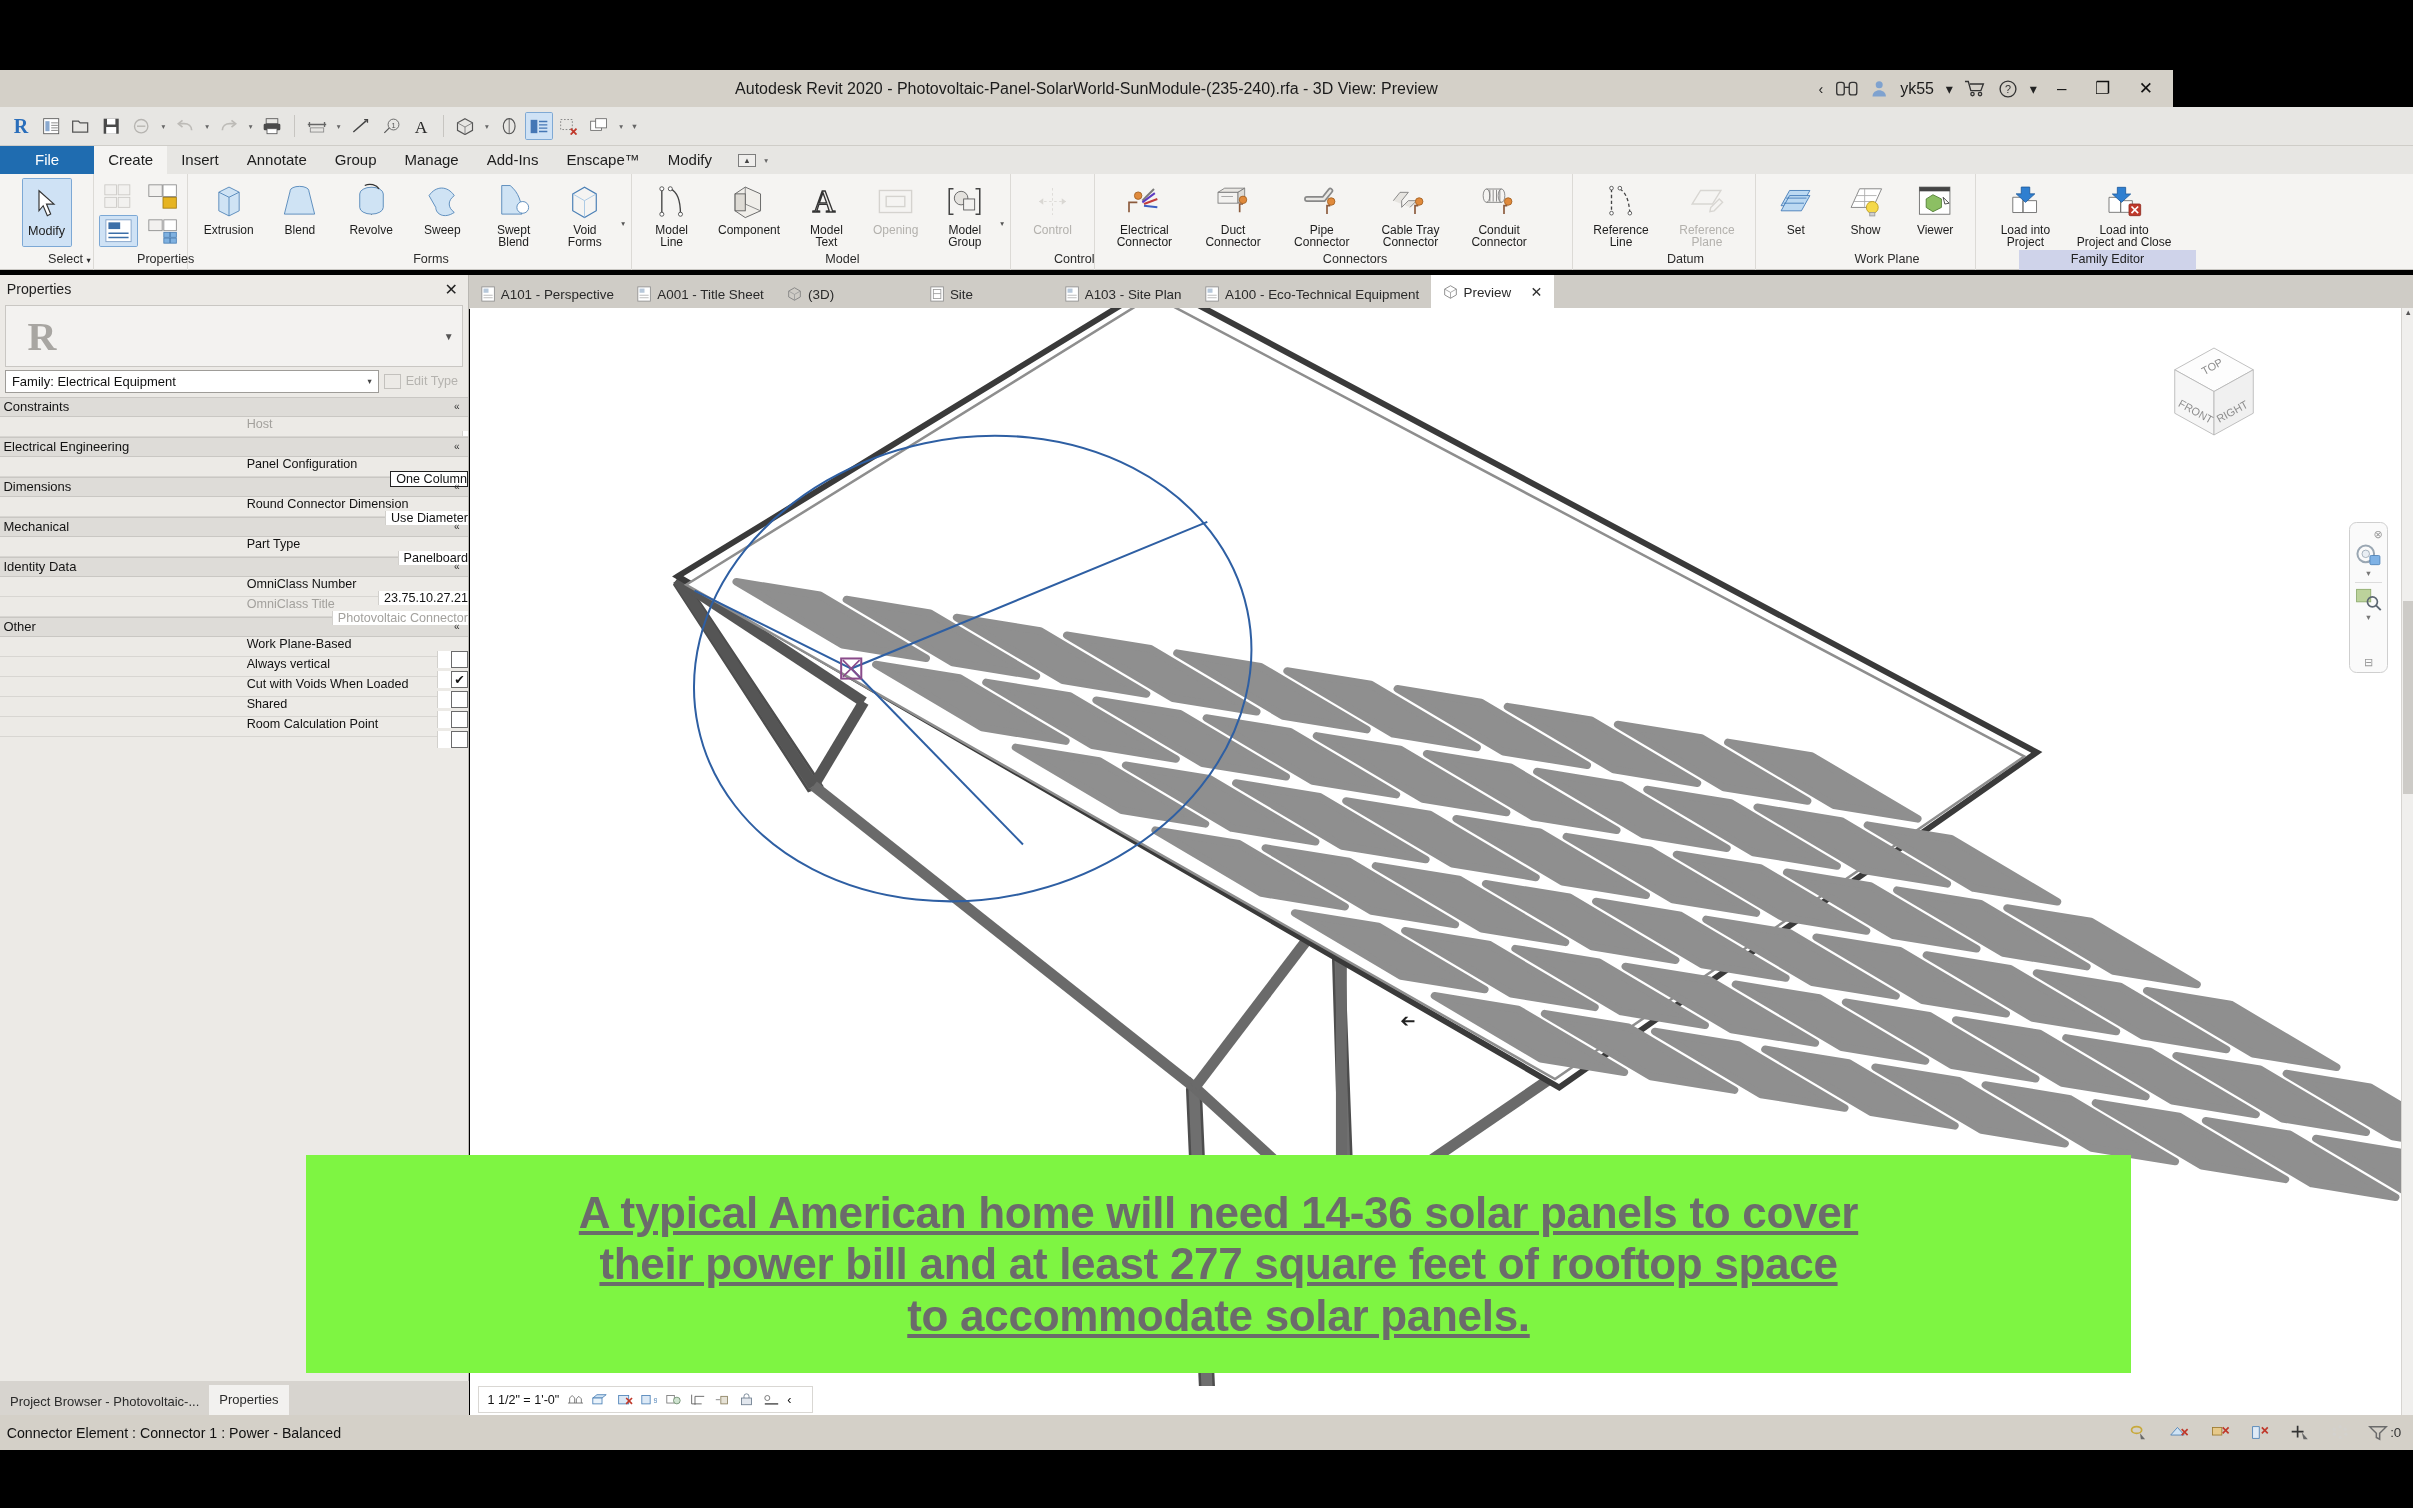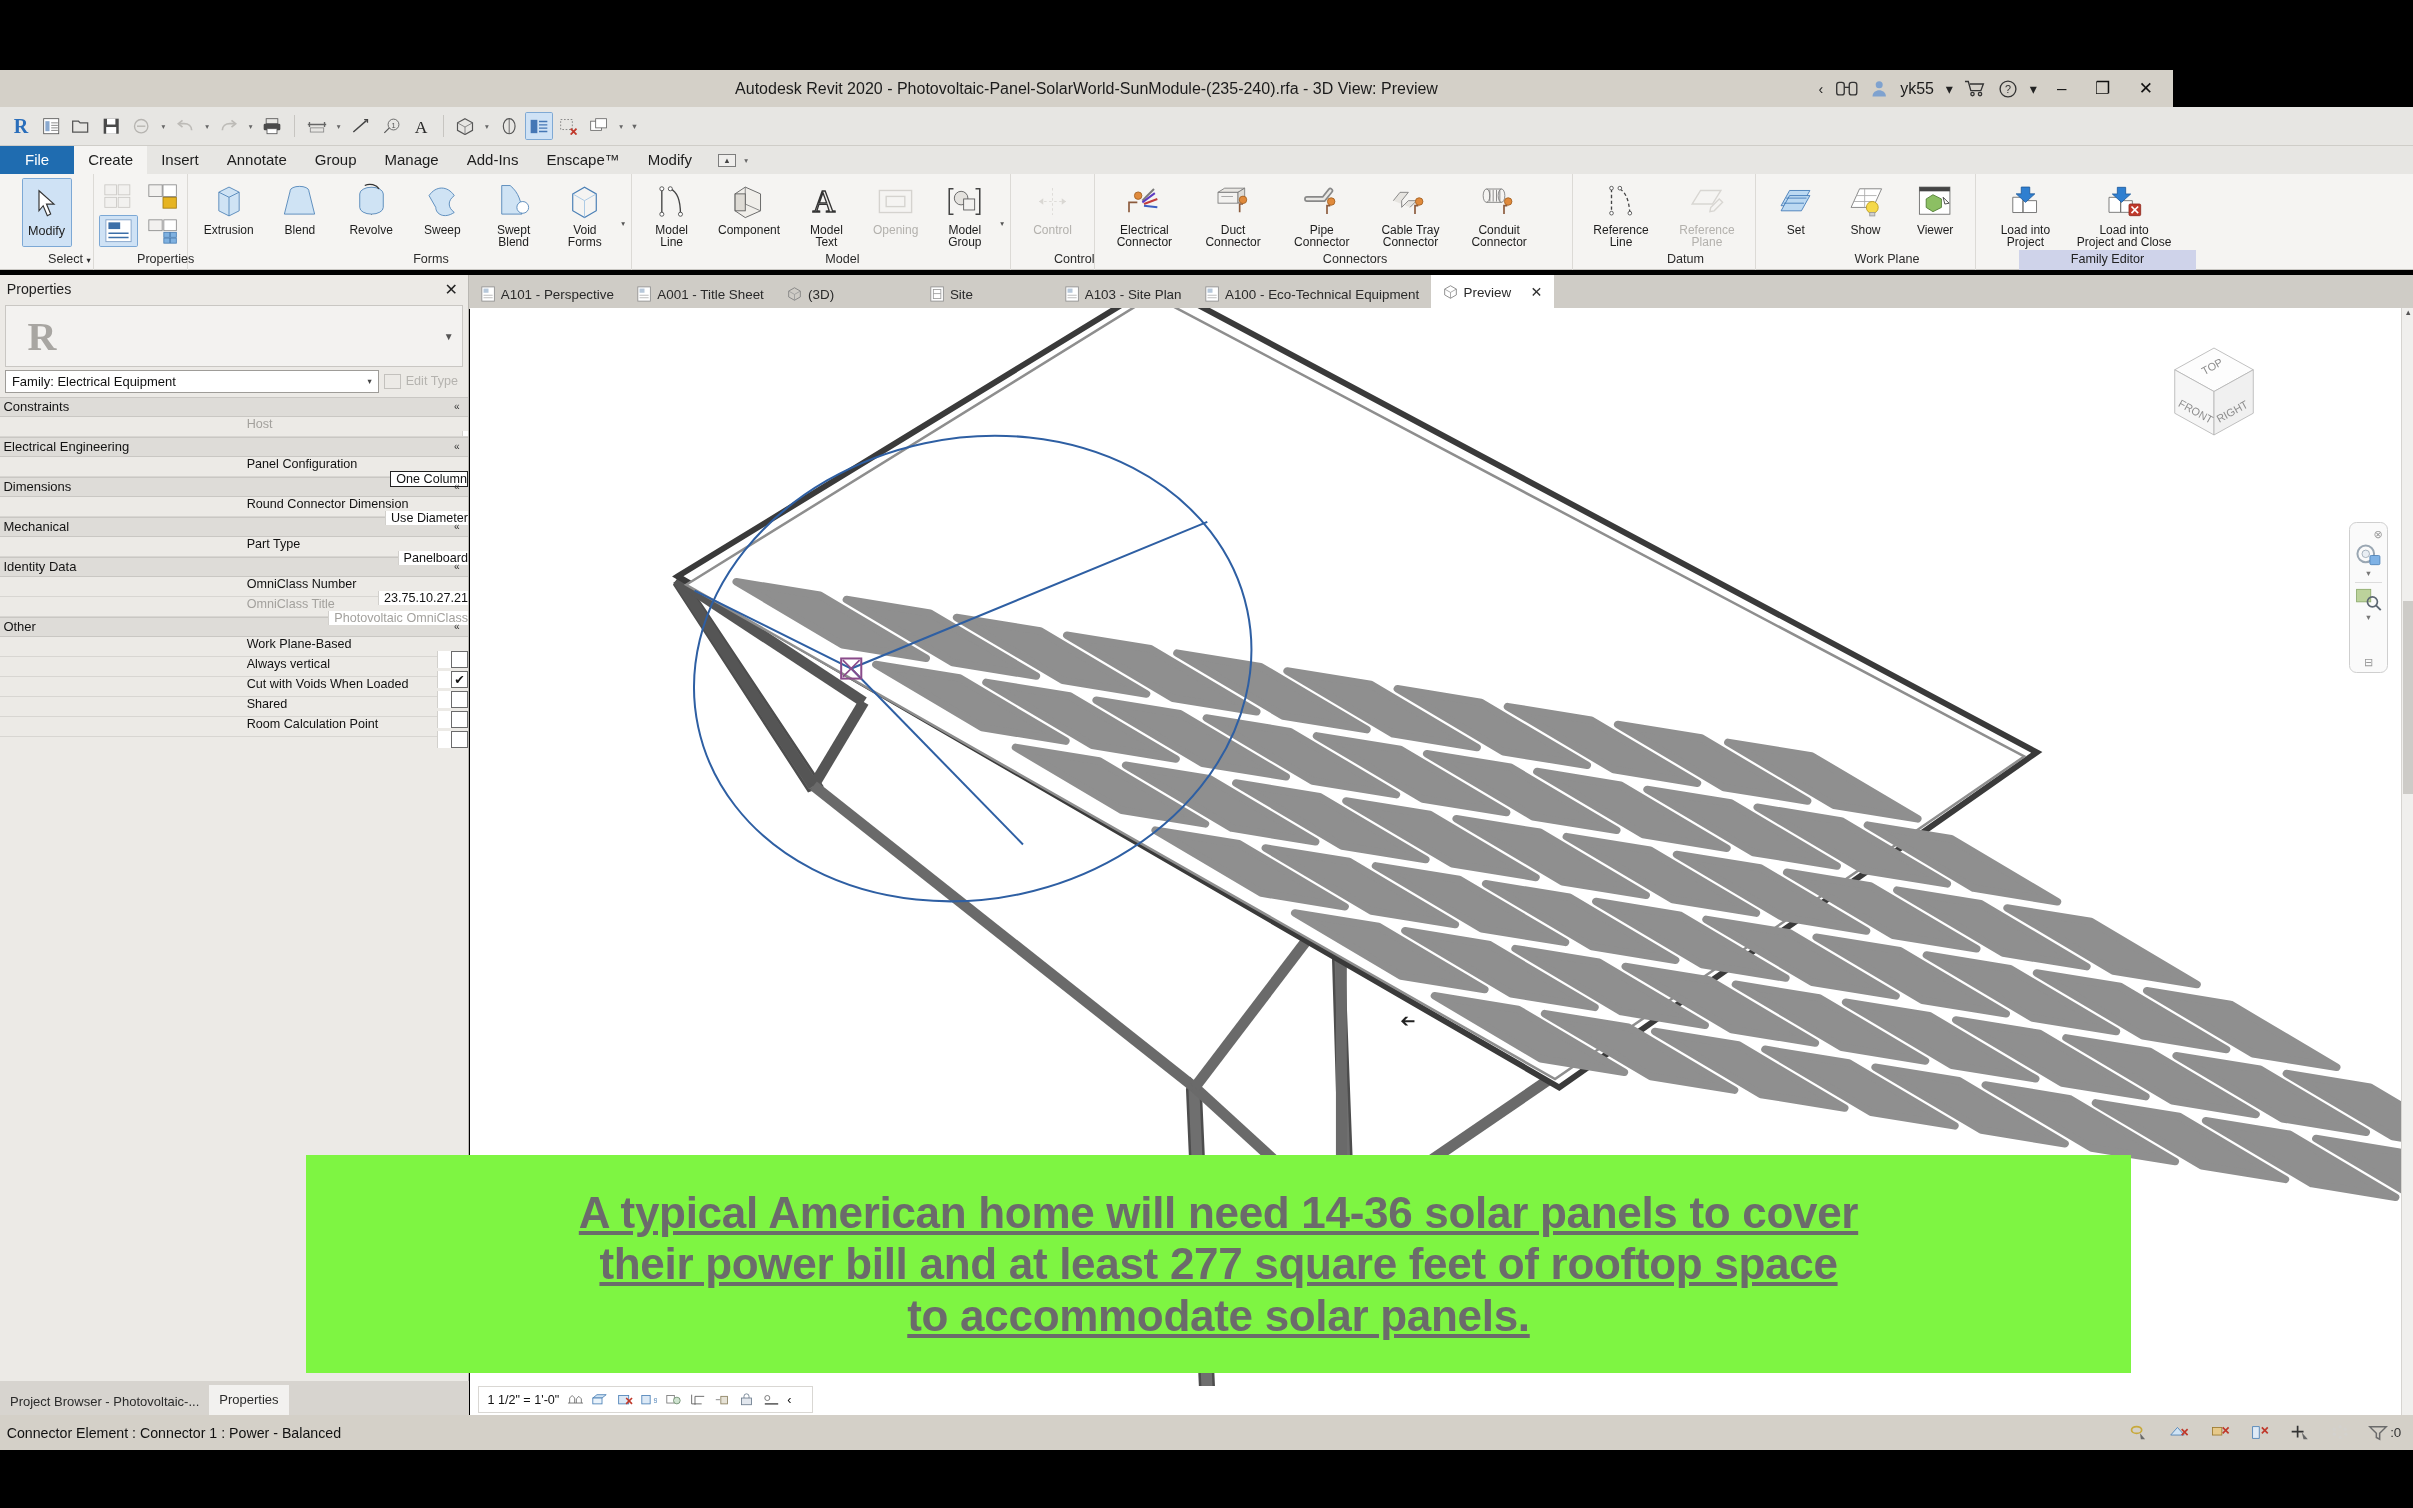--- a/index.html
+++ b/index.html
@@ -30,21 +30,21 @@
   .qicon.rlogo { color:#2a6ebb; font-weight:bold; font-size:20px; font-family:"Liberation Serif",serif;}
   .qcaret { font-size:7.5px; color:#666; width:11.7px; text-align:center; }
   .qsep { width:0.8px; height:22px; background:#c7c5c1; margin:0 5.9px; }
   .qicon.sel { background:#cfe2f5; border:0.8px solid #7fa9d4; border-radius:1.7px; }
 
   
   .rtabs { position:absolute; left:0; top:146px; width:2413px; height:28.5px;
            background:#e7e6e3; display:flex; align-items:flex-end; }
   .rtab { height:28.5px; line-height:28.5px; padding:0 14px; font-size:15px; color:#1d1d1d;
           white-space:nowrap; }
-  .rtab.file { background:#1f6cb0; color:#fff; padding:0 25px; }
+  .rtab.file { background:#1f6cb0; color:#fff; padding:0 35px; }
   .rtab.active { background:#f5f4f2; }
   .rtab-opts { display:flex; align-items:center; gap:4.2px; padding:0 11.7px; height:28.5px; }
   .optbox { width:18.4px; height:13.4px; border:0.8px solid #7d7d7d; background:#efeeec;
             display:flex; align-items:center; justify-content:center; font-size:7.5px; color:#444;}
 
   
   .ribbon { position:absolute; left:0; top:174px; width:2413px; height:96px;
             background:#f5f4f2; border-bottom:0.8px solid #c8c6c2; display:flex; }
   .panel { position:relative; height:96px; display:flex; flex-direction:column;
            border-right:0.8px solid #dcdad6; }
@@ -897,21 +897,21 @@
       <div class="pgroup">
         <span>Identity Data</span>
         <span class="chev">«</span>
       </div>
       <div class="prow">
         <span class="pname">OmniClass Number</span>
         <span class="pval">23.75.10.27.21</span>
       </div>
       <div class="prow">
         <span class="pname dim">OmniClass Title</span>
-        <span class="pval dim">Photovoltaic OmniClass</span>
+        <span class="pval dim">Photovoltaic Connector</span>
       </div>
 
       <div class="pgroup">
         <span>Other</span>
         <span class="chev">«</span>
       </div>
       <div class="prow">
         <span class="pname">Work Plane-Based</span>
         <span class="pval">
           <span class="chk"></span>

